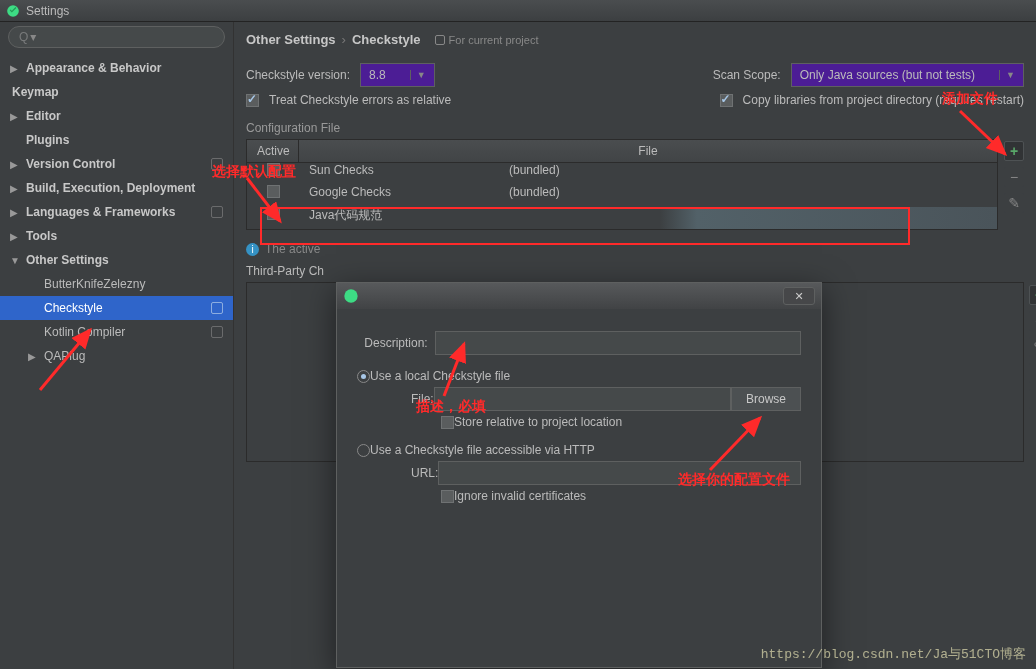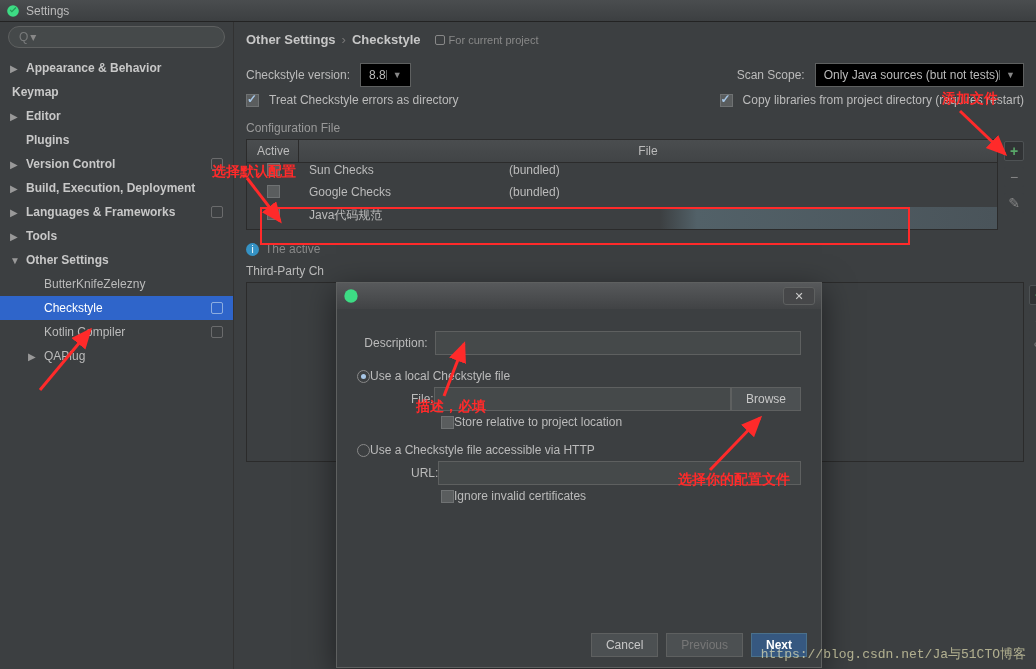--- a/index.html
+++ b/index.html
@@ -17,21 +17,21 @@
 .tree .item.selected { background: #2f65ca; color: #fff; }
 .tree .arrow { width: 10px; color: #999; font-size: 10px; margin-right: 6px; }
 .tree .bold { font-weight: bold; color: #c8c8c8; }
 .tree .copy-icon { margin-left: auto; margin-right: 10px; width:12px; height:12px; opacity:.6; border:1px solid #888; border-radius:2px; position:relative; }
 .content { flex: 1; position: relative; background: #3c3f41; padding: 0 12px; }
 .crumbs { padding: 10px 0; color: #c7c7c7; font-size: 13px; display:flex; align-items:center; gap:6px; }
 .crumbs .sep { color: #777; }
 .badge-proj { display:flex; align-items:center; gap:4px; margin-left:8px; color:#888; font-size:11px;}
 .badge-proj .dot { width:10px; height:10px; border:1px solid #888; border-radius:2px;}
 .row { display: flex; align-items: center; margin: 6px 0; gap: 10px;}
-.select { height: 24px; background: #000000; border:1px solid #5e6060; padding: 4px 8px; display:flex; align-items:center; gap:0; }
+.select { height: 24px; background: #4c1d95; border:1px solid #5e6060; padding: 4px 8px; display:flex; align-items:center; gap:24px; }
 .select .caret { font-size: 9px; color:#888; border-left:1px solid #5e6060; padding-left:6px;}
 .checkbox { width: 13px; height: 13px; background:#5a5d5e; border:1px solid #6f7273; display:inline-block; position:relative;}
 .checkbox.checked::after { content:"✓"; position:absolute; top:-3px; left:0; color:#a7c7e7; font-size:12px; font-weight:bold;}
 .section-label { color:#999; font-size:12px; margin-top:14px; }
 .table { border:1px solid #2b2b2b; margin-top:4px; }
 .table .head { display:flex; background: linear-gradient(#4a4d4f,#414446); border-bottom:1px solid #2b2b2b;justify-content:center; }
 .table .head .th { padding:4px 10px; color:#bbb; border-right:1px solid #2b2b2b; }
 .table .row-t { display:flex; height:22px; padding:0; }
 .table .row-t .cell { padding: 0 10px; }
 .col-active { width:52px; text-align:center; }
@@ -157,21 +157,21 @@
         </div>
       <span style="flex:1"></span>
       <span>Scan Scope:</span>
       <div class="select">
           <span>Only Java sources (but not tests)</span>
           <span class="caret">▼</span>
         </div>
     </div>
     <div class="row">
       <span class="checkbox checked"></span>
-      <span>Treat Checkstyle errors as directory</span>
+      <span>Treat Checkstyle errors as relative</span>
       <span style="flex:1"></span>
       <span class="checkbox checked"></span>
       <span>Copy libraries from project directory (requires restart)</span>
     </div>
 
     <div class="section-label">Configuration File</div>
     <div style="position:relative;">
       <div class="table" style="margin-right:26px;">
         <div class="head">
           <div class="th col-active">Active</div>
@@ -251,31 +251,20 @@
     </div>
     <div class="dlg-row" style="padding-left:54px;">
       <span>URL:</span>
       <div class="text-field"></div>
     </div>
     <div class="dlg-row" style="padding-left:84px;">
       <span class="checkbox"></span>
       <span>Ignore invalid certificates</span>
     </div>
   </div>
-  <div class="dlg-footer">
-    <div class="btn">
-        <span>Cancel</span>
-      </div>
-    <div class="btn disabled">
-        <span>Previous</span>
-      </div>
-    <div class="btn primary">
-        <span>Next</span>
-      </div>
-  </div>
 </div>
 
 <div class="red-box" style="left:260px; top:207px; width:650px; height:38px;"></div>
 <div class="annot" style="left:212px; top:163px;">选择默认配置</div>
 <div class="annot" style="left:942px; top:90px;">添加文件</div>
 <div class="annot" style="left:416px; top:398px;">描述，必填</div>
 <div class="annot" style="left:678px; top:471px;">选择你的配置文件</div>
 
 <svg class="arrow-red" style="left:232px; top:173px;" width="60" height="60">
     <defs>

